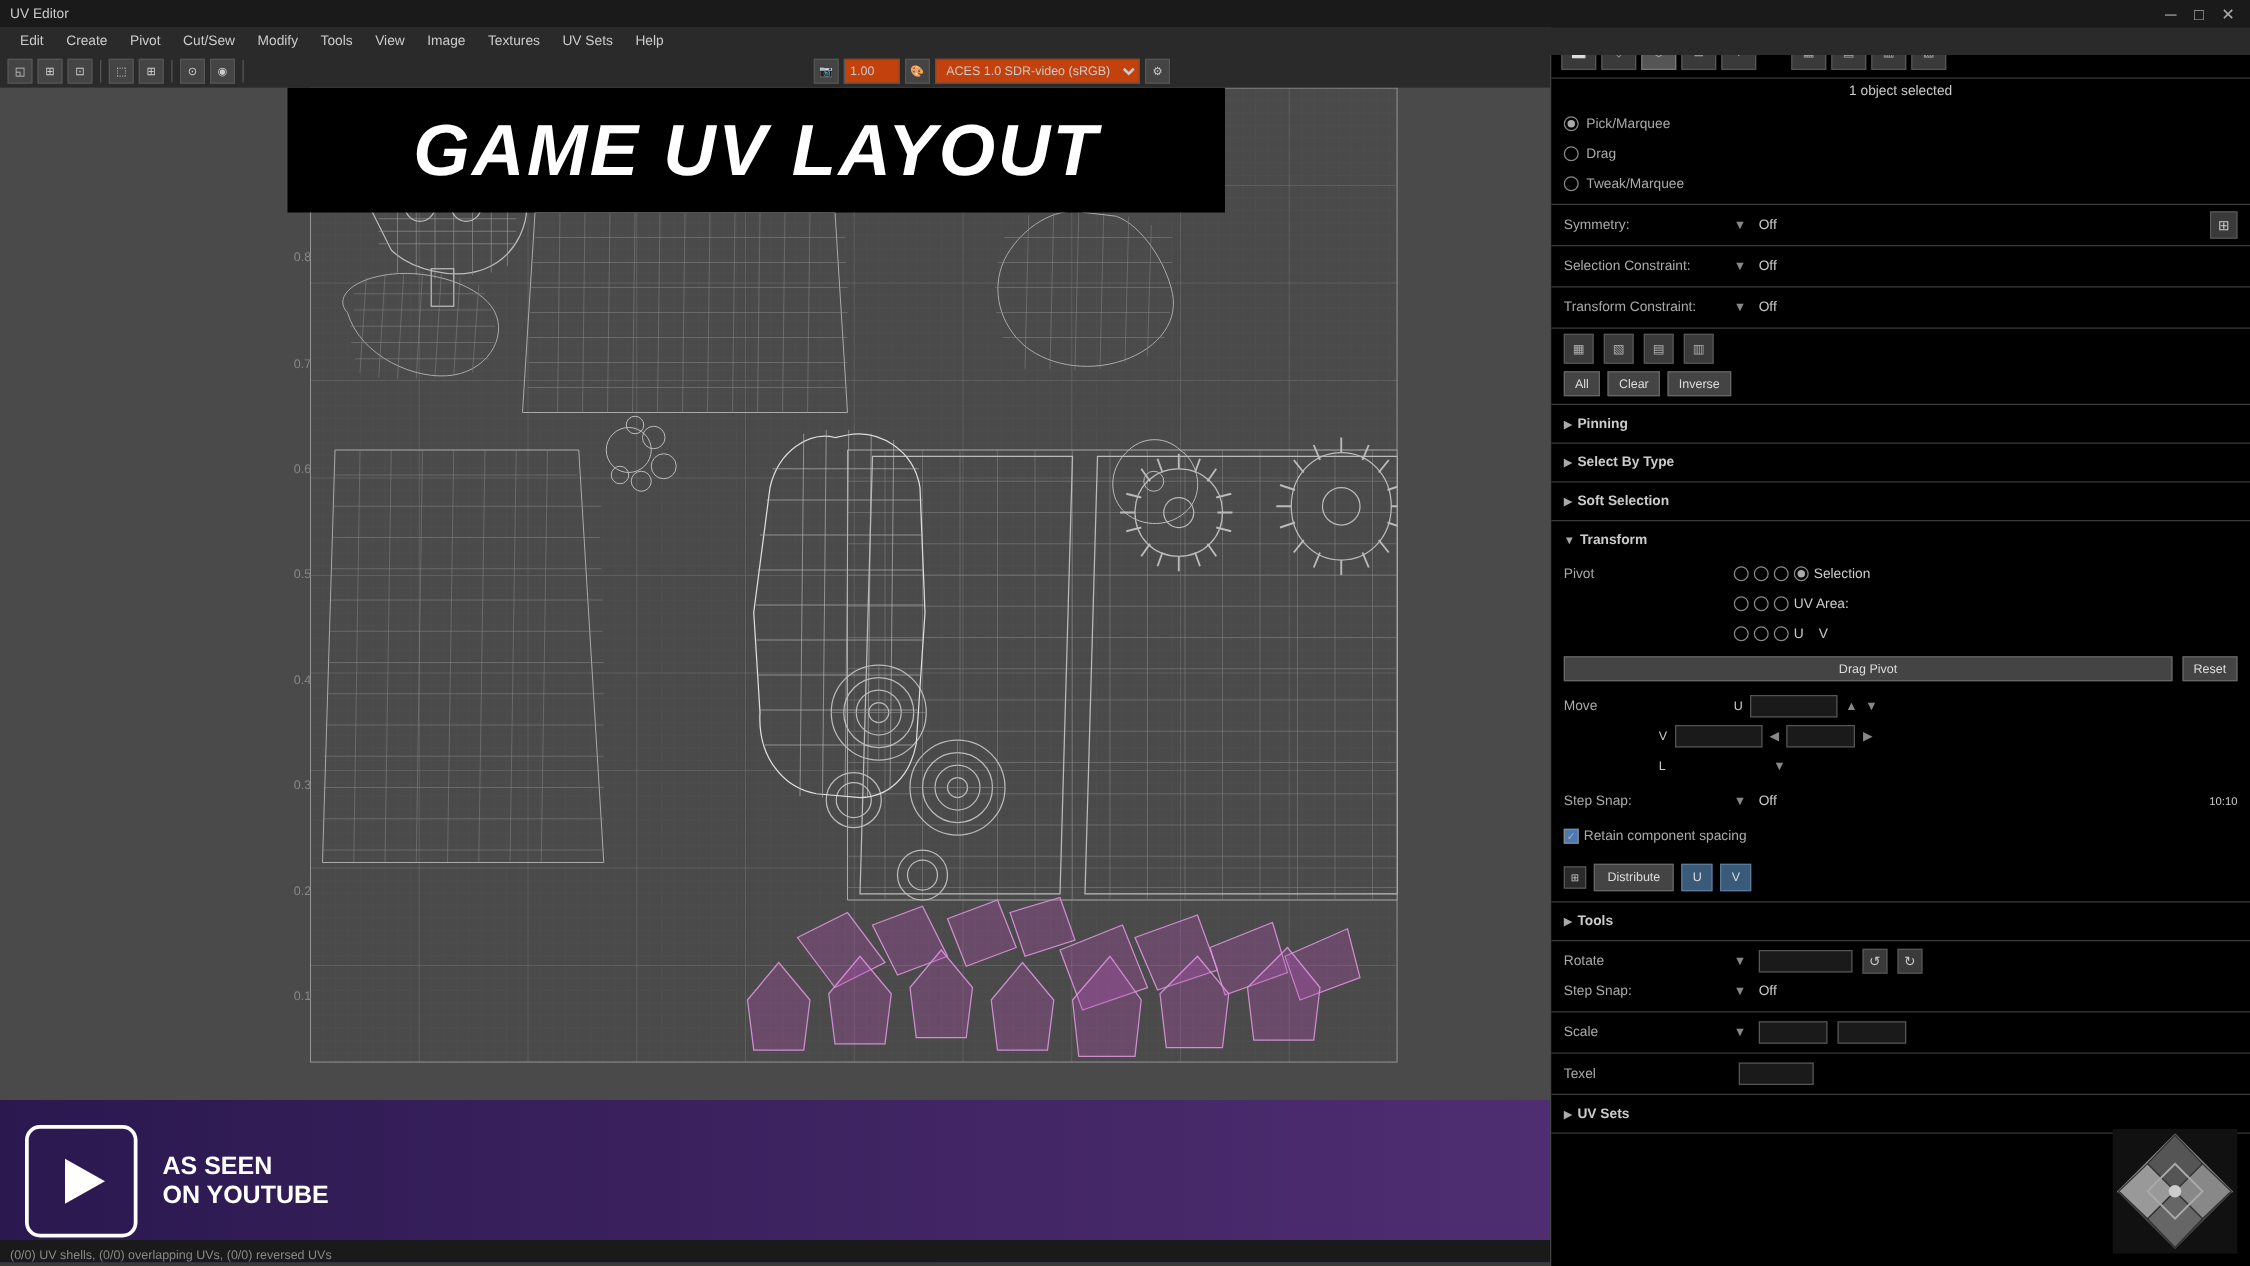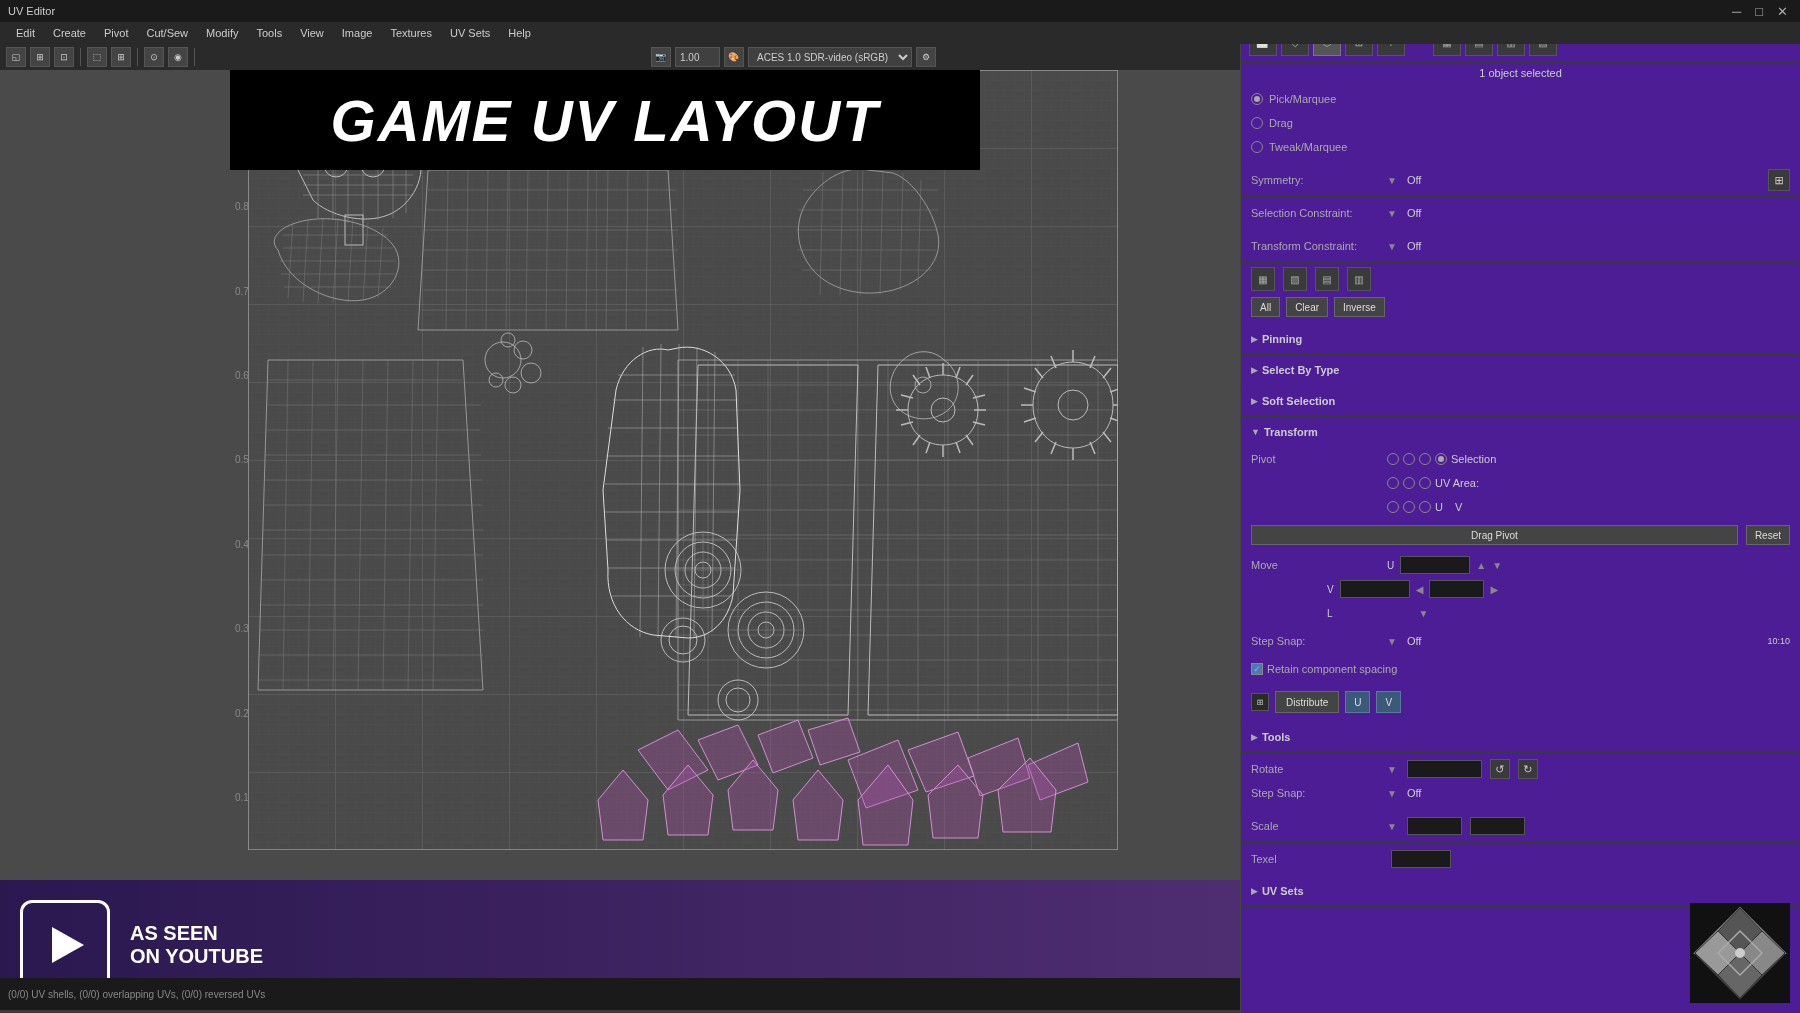--- a/index.html
+++ b/index.html
@@ -82,21 +82,21 @@
       font-size: 9px;
       color: #ccc;
     }
     .toolbar-separator {
       width: 1px;
       height: 18px;
       background: #555;
       margin: 0 2px;
     }
     .toolbar-select {
-      background: #404040;
+      background: #c2410c;
       border: 1px solid #555;
       color: #ccc;
       font-size: 10px;
       padding: 1px 4px;
       height: 20px;
     }
 
     
     #uv-viewport {
       position: absolute;
@@ -181,37 +181,37 @@
 
     
     #status-bar {
       position: absolute;
       bottom: 0;
       left: 0;
       width: 1240px;
       height: 18px;
       background: #1a1a1a;
       display: flex;
-      align-items: center;
-      padding: 16px 8px;
+      align-items: flex-end;
+      padding: 0 8px;
       z-index: 30;
     }
     #status-bar span {
       color: #888;
       font-size: 10px;
     }
 
     
     #right-panel {
       position: absolute;
       top: 0;
       right: 0;
       width: 560px;
       height: 1013px;
-      background: #4c1d95;
+      background: #000000;
       border-left: 1px solid #444;
       overflow-y: auto;
     }
 
     #right-panel-header {
       height: 22px;
       background: #1a1a1a;
       display: flex;
       align-items: center;
       justify-content: space-between;

